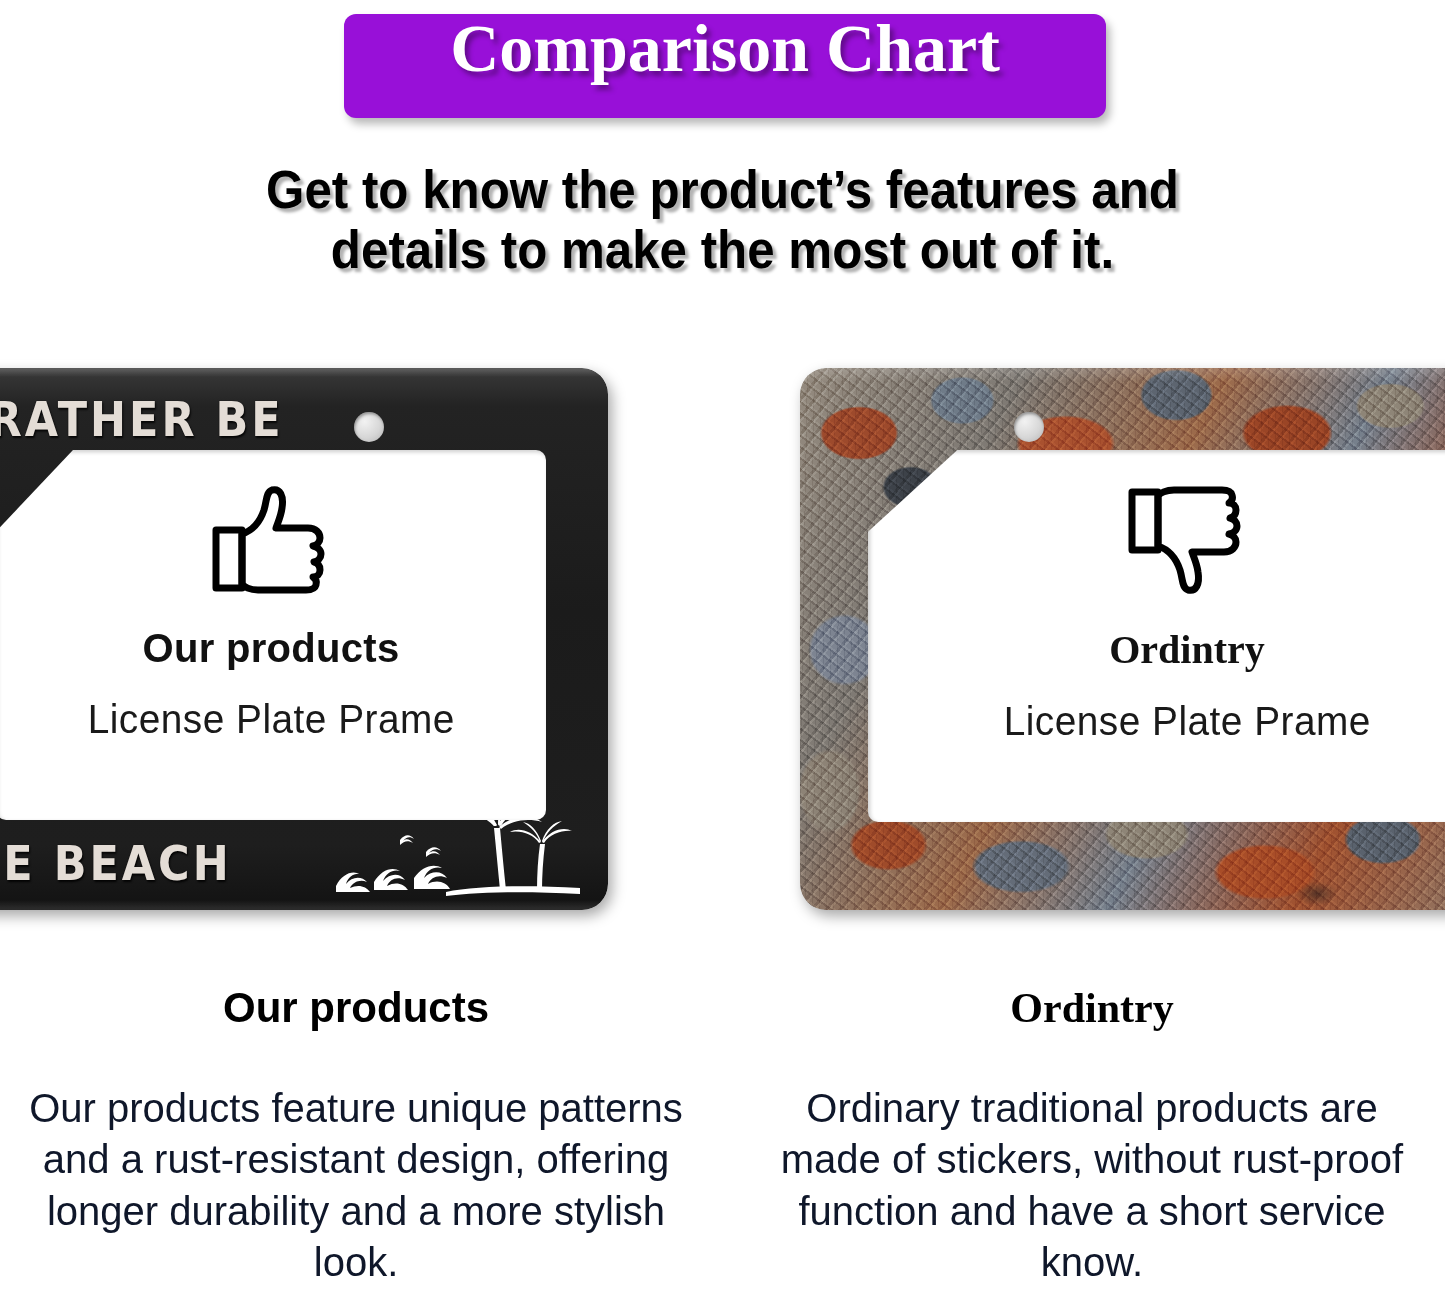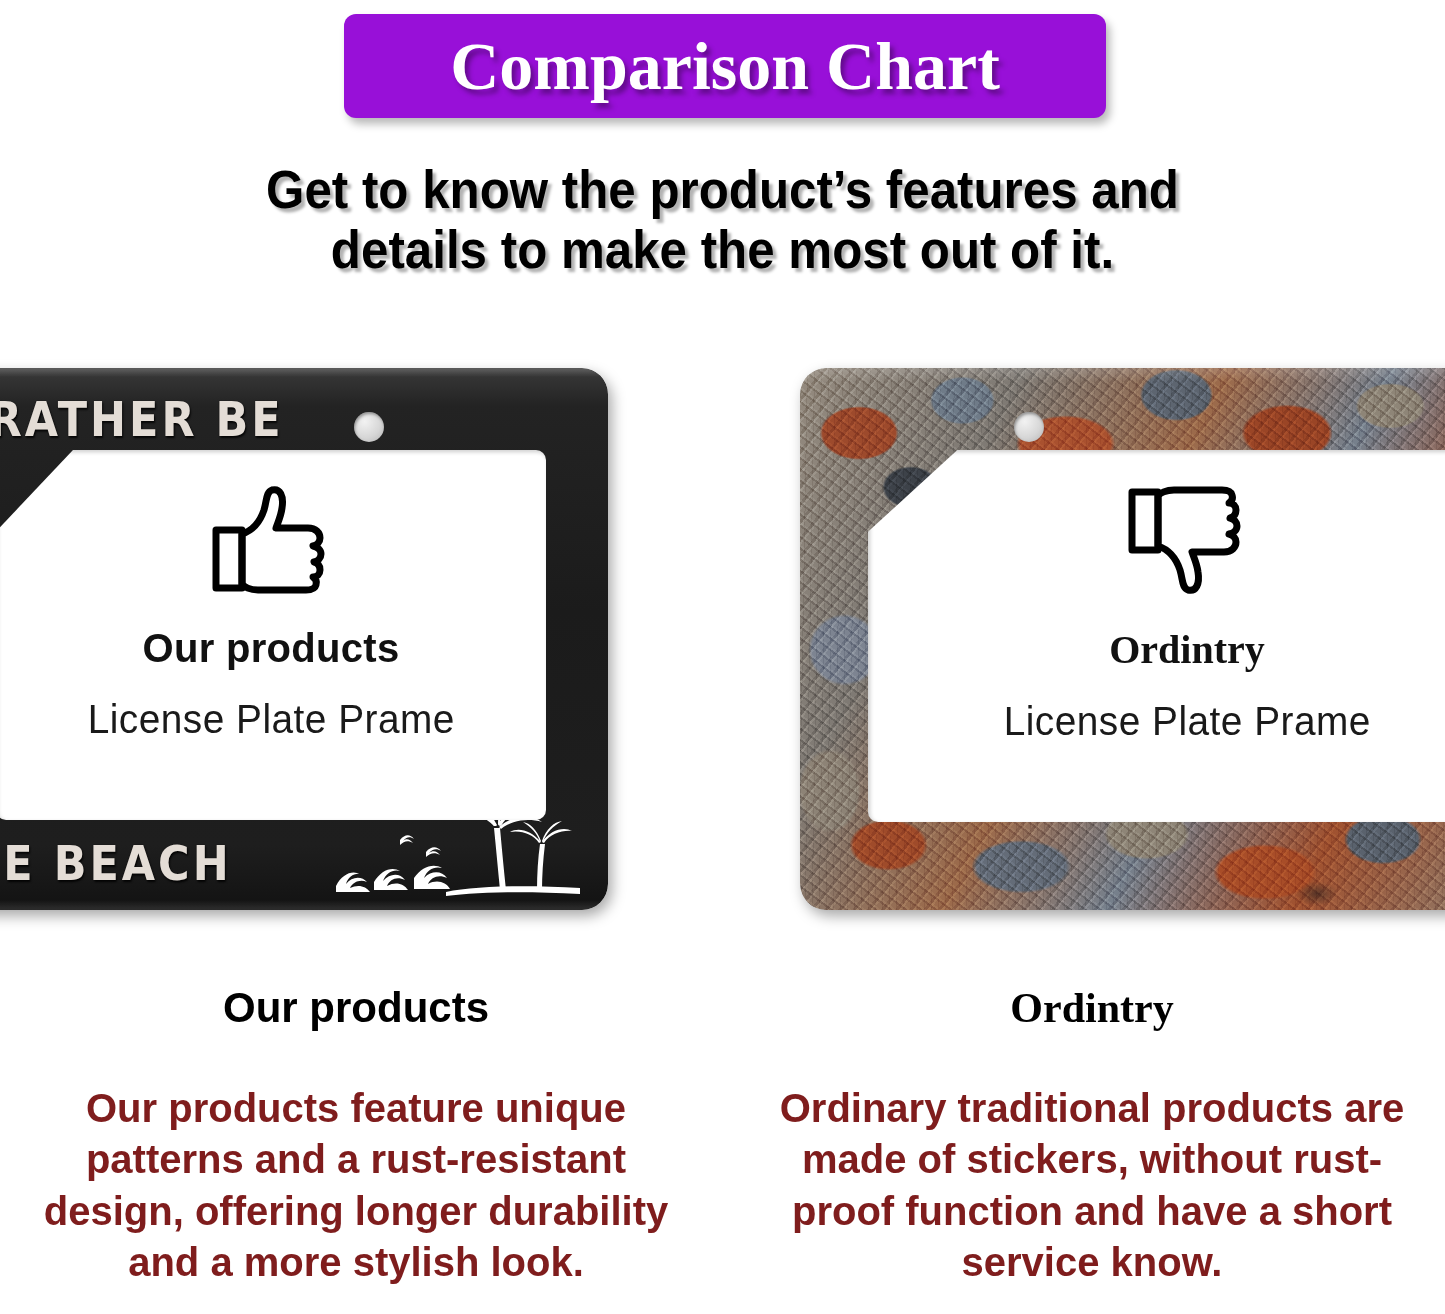--- a/index.html
+++ b/index.html
@@ -23,21 +23,20 @@
   
   .title-banner {
     position: absolute;
     left: 344px;
     top: 14px;
     width: 762px;
     height: 104px;
     background: #9810d8;
     border-radius: 12px;
     display: flex;
-    align-items: center;
     justify-content: center;
     box-shadow: 4px 6px 9px rgba(0,0,0,0.28);
   }
   .title-text {
     font-family: "Liberation Serif", serif;
     font-weight: bold;
     font-size: 68px;
     color: #ffffff;
     letter-spacing: 0px;
     line-height: 1;
@@ -261,24 +260,24 @@
   .col-heading-ord {
     font-family: "Liberation Serif", serif;
     font-weight: bold;
     font-size: 42px;
     color: #000;
     line-height: 1.1;
   }
   .col-body {
     margin-top: 52px;
     font-family: "Liberation Sans Narrow", "Liberation Sans", sans-serif;
-    font-weight: bold;
+    font-weight: normal;
     font-size: 40px;
     line-height: 1.28;
-    color: #7f1d1d;
+    color: #0f172a;
     padding: 0 22px;
   }
 </style>
 </head>
 <body>
 
 <div id="page">
 
   <div class="title-banner">
     <div class="title-text">Comparison Chart</div>

